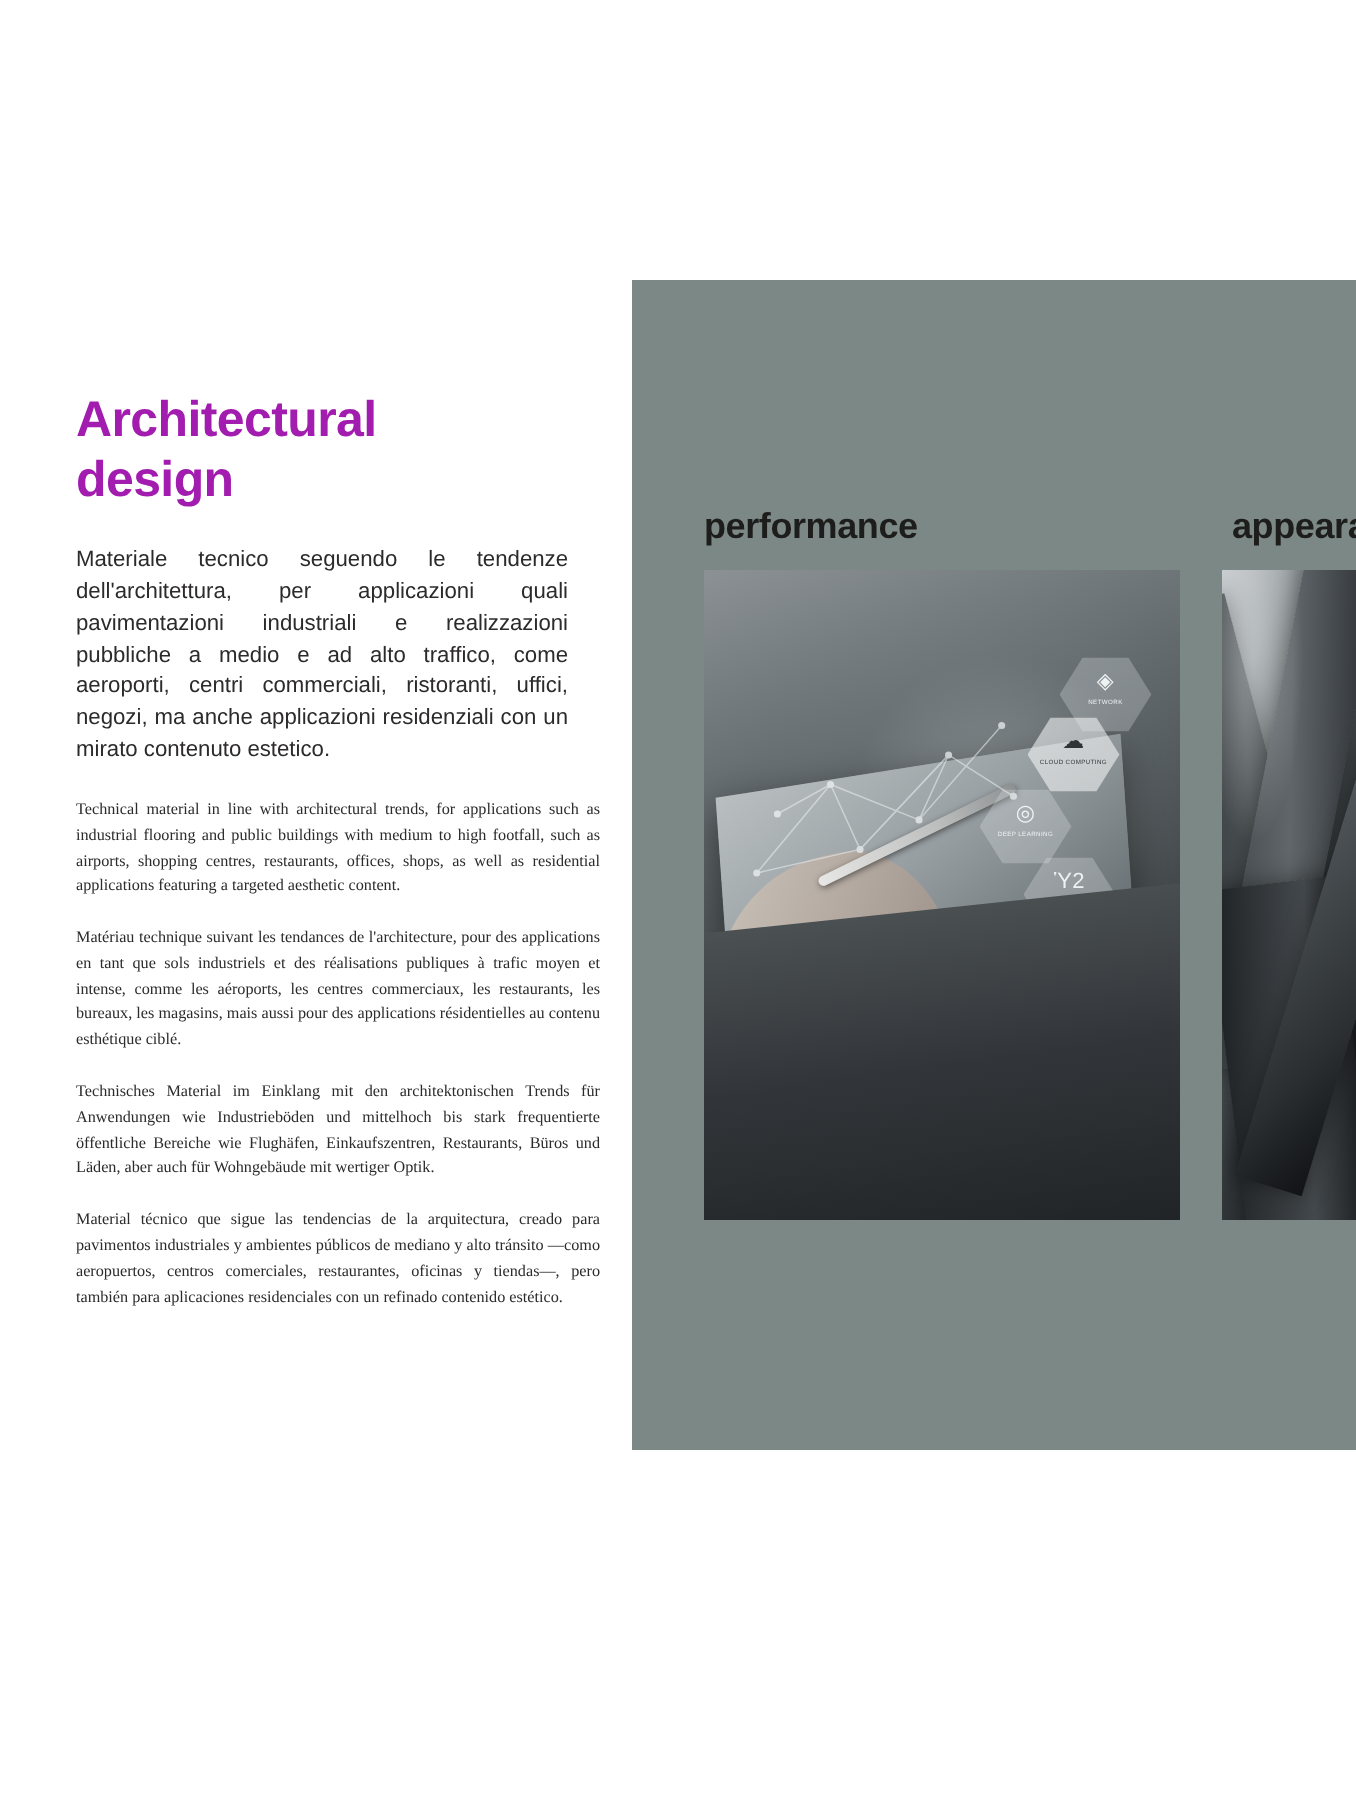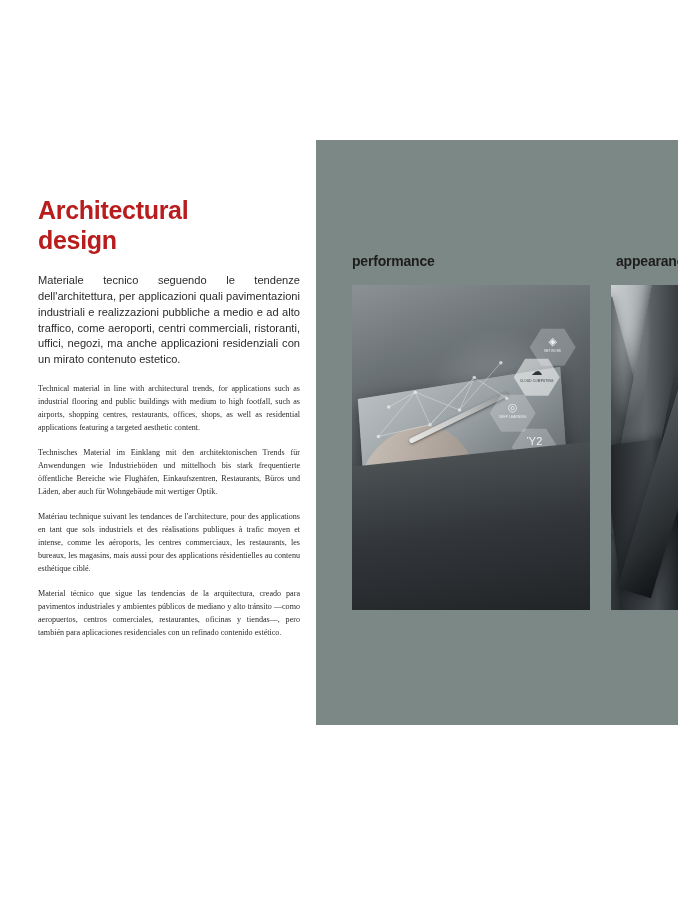--- a/index.html
+++ b/index.html
@@ -32,48 +32,48 @@
     left: 38px;
     top: 196px;
     width: 262px;
   }
 
   .title {
     font-size: 25px;
     line-height: 1.18;
     font-weight: bold;
     letter-spacing: -0.3px;
-    color: #b91c1c;
+    color: #a21caf;
     margin: 0 0 18px 0;
     white-space: pre-line;
   }
 
   .lede {
     font-size: 11.1px;
     line-height: 1.43;
     color: #2c2a2b;
-    margin: 0 0 15px 0;
+    margin: 0 16px 15px 0;
     text-align: justify;
     text-justify: inter-word;
   }
 
   .para {
     font-size: 8.1px;
     line-height: 1.58;
     color: #2c2a2b;
     margin: 0 0 13px 0;
     text-align: justify;
     text-justify: inter-word;
     font-family: Liberation Serif, serif;
   }
 
   
   .sec-label {
     position: absolute;
-    font-size: 14px;
+    font-size: 18px;
     font-weight: bold;
     color: #1d1d1b;
     letter-spacing: -0.2px;
   }
   .sec-label.performance { left: 352px; top: 253px; }
   .sec-label.appearance  { left: 616px; top: 253px; }
 
   
   .card {
     position: absolute;
@@ -214,22 +214,22 @@
 </head>
 <body>
 
 <div class="panel"></div>
 
 <div class="left-col">
   <h1 class="title">Architectural
 design</h1>
   <p class="lede">Materiale tecnico seguendo le tendenze dell'architettura, per applicazioni quali pavimentazioni industriali e realizzazioni pubbliche a medio e ad alto traffico, come aeroporti, centri commerciali, ristoranti, uffici, negozi, ma anche applicazioni residenziali con un mirato contenuto estetico.</p>
   <p class="para">Technical material in line with architectural trends, for applications such as industrial flooring and public buildings with medium to high footfall, such as airports, shopping centres, restaurants, offices, shops, as well as residential applications featuring a targeted aesthetic content.</p>
+  <p class="para">Matériau technique suivant les tendances de l'architecture, pour des applications en tant que sols industriels et des réalisations publiques à trafic moyen et intense, comme les aéroports, les centres commerciaux, les restaurants, les bureaux, les magasins, mais aussi pour des applications résidentielles au contenu esthétique ciblé.</p>
   <p class="para">Technisches Material im Einklang mit den architektonischen Trends für Anwendungen wie Industrieböden und mittelhoch bis stark frequentierte öffentliche Bereiche wie Flughäfen, Einkaufszentren, Restaurants, Büros und Läden, aber auch für Wohngebäude mit wertiger Optik.</p>
-  <p class="para">Matériau technique suivant les tendances de l'architecture, pour des applications en tant que sols industriels et des réalisations publiques à trafic moyen et intense, comme les aéroports, les centres commerciaux, les restaurants, les bureaux, les magasins, mais aussi pour des applications résidentielles au contenu esthétique ciblé.</p>
   <p class="para">Material técnico que sigue las tendencias de la arquitectura, creado para pavimentos industriales y ambientes públicos de mediano y alto tránsito —como aeropuertos, centros comerciales, restaurantes, oficinas y tiendas—, pero también para aplicaciones residenciales con un refinado contenido estético.</p>
 </div>
 
 <div class="sec-label performance">performance</div>
 <div class="sec-label appearance">appearance</div>
 
 <div class="card performance">
   <div class="photo-desk">
     <div class="tablet"></div>
     <div class="hand"></div>

